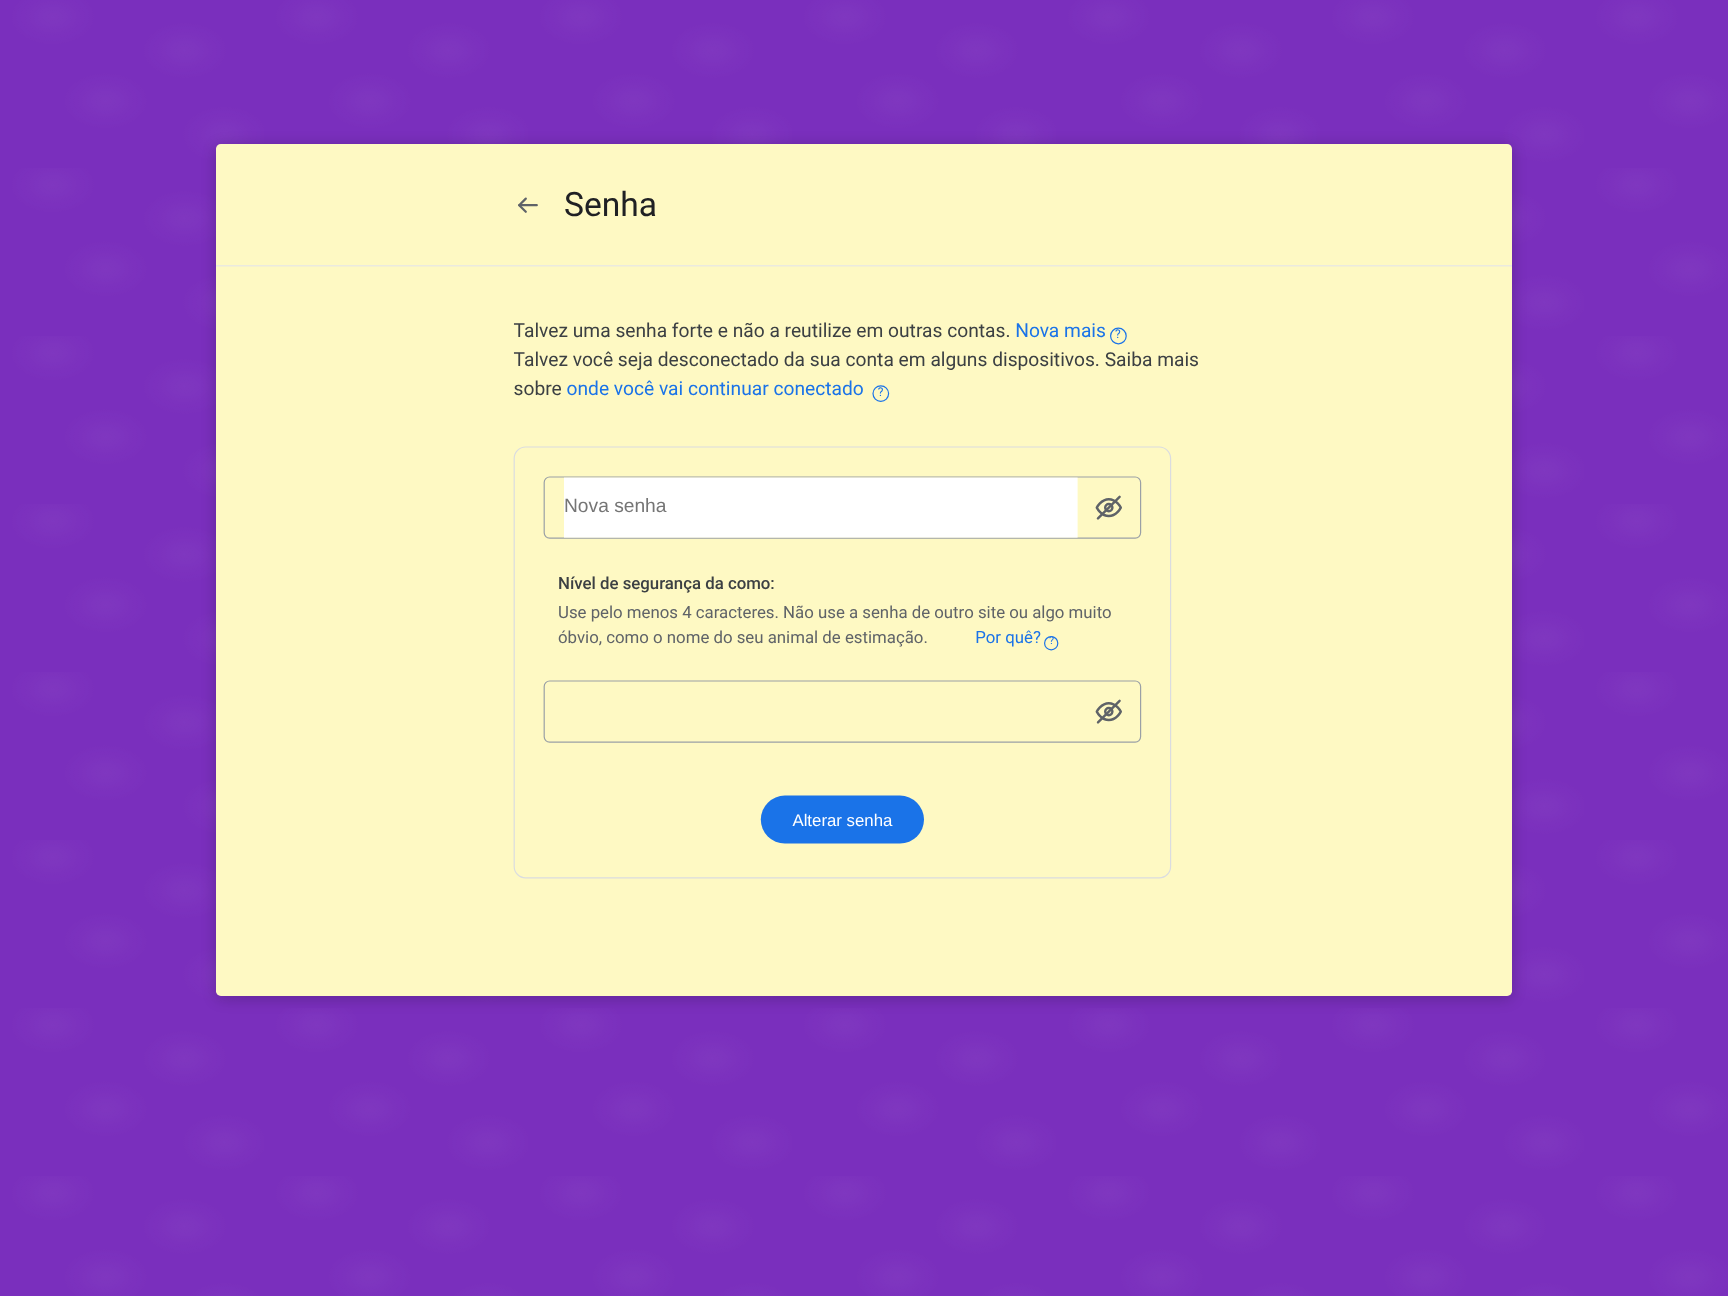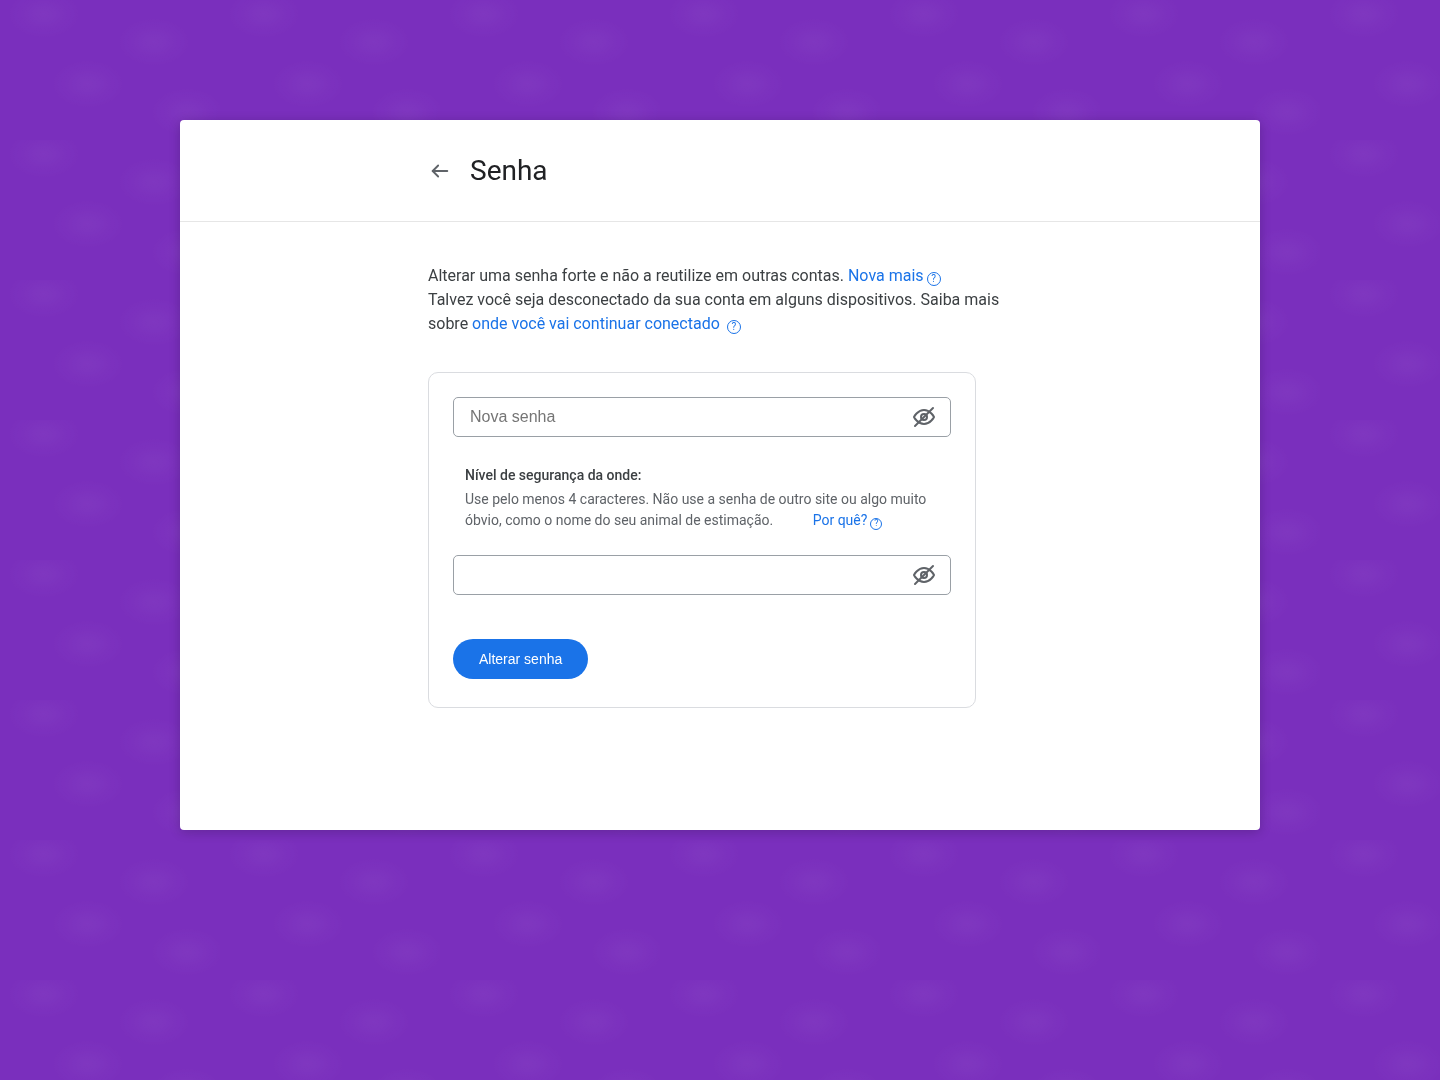--- a/index.html
+++ b/index.html
@@ -27,21 +27,21 @@
         radial-gradient(ellipse 60px 40px at 40% 60%, rgba(255,255,255,0.04), transparent 60%),
         radial-gradient(ellipse 60px 40px at 85% 80%, rgba(255,255,255,0.04), transparent 60%);
       background-color: #7a2fbd;
       background-size: 220px 140px;
     }
     .white-card {
       position: relative;
       width: 1080px;
       height: 710px;
       margin-top: 120px;
-      background: #ffffff;
+      background: #fef9c3;
       border-radius: 4px;
       box-shadow: 0 2px 12px rgba(0,0,0,0.2);
       z-index: 1;
     }
     .header {
       height: 102px;
       border-bottom: 1px solid #e6e6e6;
       display: flex;
       align-items: center;
       padding-left: 248px;
@@ -92,25 +92,24 @@
     .form-box {
       margin-top: 36px;
       width: 548px;
       border: 1px solid #dadce0;
       border-radius: 10px;
       padding: 24px 24px 28px 24px;
     }
     .input-wrap {
       position: relative;
       width: 100%;
-      height: 40px;
+      height: 52px;
       border: 1px solid #9aa0a6;
       border-radius: 5px;
       display: flex;
-      align-items: center;
       padding: 0 52px 0 16px;
     }
     .input-wrap input {
       border: none;
       outline: none;
       width: 100%;
       font-size: 16px;
       color: #202124;
     }
     .input-wrap input::placeholder { color: #757575; }
@@ -136,21 +135,21 @@
     }
     .strength-text {
       font-size: 14px;
       color: #5f6368;
       line-height: 1.5;
     }
     .strength-text .link { font-size: 14px; padding-left: 36px; }
     .strength-text .help-icon { border-color:#1a73e8; color:#1a73e8; width:12px; height:12px; font-size:9px; }
     .button-row {
       display: flex;
-      justify-content: flex-start;
+      justify-content: center;
       margin-top: 44px;
     }
     .primary-btn {
       background: #1a73e8;
       color: #fff;
       border: none;
       border-radius: 22px;
       height: 40px;
       padding: 0 26px;
       font-size: 14px;
@@ -169,42 +168,42 @@
         <line x1="20" y1="12" x2="4" y2="12"></line>
         <polyline points="10 18 4 12 10 6"></polyline>
       </svg>
     </div>
     <div class="header-title">Senha</div>
   </div>
 
   <div class="content">
 
     <p class="desc-line">
-      <span>Alterar uma senha forte e não a reutilize em outras contas. </span><span class="link">Nova mais</span><span class="help-icon">?</span>
+      <span>Talvez uma senha forte e não a reutilize em outras contas. </span><span class="link">Nova mais</span><span class="help-icon">?</span>
     </p>
 
     <p class="desc-line">
       <span>Talvez você seja desconectado da sua conta em alguns dispositivos. Saiba mais sobre </span><span class="link">onde você vai continuar conectado</span> <span class="help-icon">?</span>
     </p>
 
     <div class="form-box">
 
       <div class="input-wrap">
         <input type="password" placeholder="Nova senha" style="">
         <span class="eye-icon">
           <svg viewBox="0 0 24 24" width="24" height="24" fill="none" stroke="currentColor" stroke-width="2" stroke-linecap="round" stroke-linejoin="round">
             <path d="M2 12s3.5-7 10-7 10 7 10 7-3.5 7-10 7S2 12 2 12z"></path>
             <circle cx="12" cy="12" r="3"></circle>
             <line x1="3" y1="21" x2="21" y2="3"></line>
           </svg>
         </span>
       </div>
 
       <div class="strength-block">
-        <div class="strength-title">Nível de segurança da onde:</div>
+        <div class="strength-title">Nível de segurança da como:</div>
         <div class="strength-text">
           <span>Use pelo menos 4 caracteres. Não use a senha de outro site ou algo muito óbvio, como o nome do seu animal de estimação. </span><span class="link">Por quê?</span><span class="help-icon">?</span>
         </div>
       </div>
 
       <div class="input-wrap">
         <span class="eye-icon">
           <svg viewBox="0 0 24 24" width="24" height="24" fill="none" stroke="currentColor" stroke-width="2" stroke-linecap="round" stroke-linejoin="round">
             <path d="M2 12s3.5-7 10-7 10 7 10 7-3.5 7-10 7S2 12 2 12z"></path>
             <circle cx="12" cy="12" r="3"></circle>

